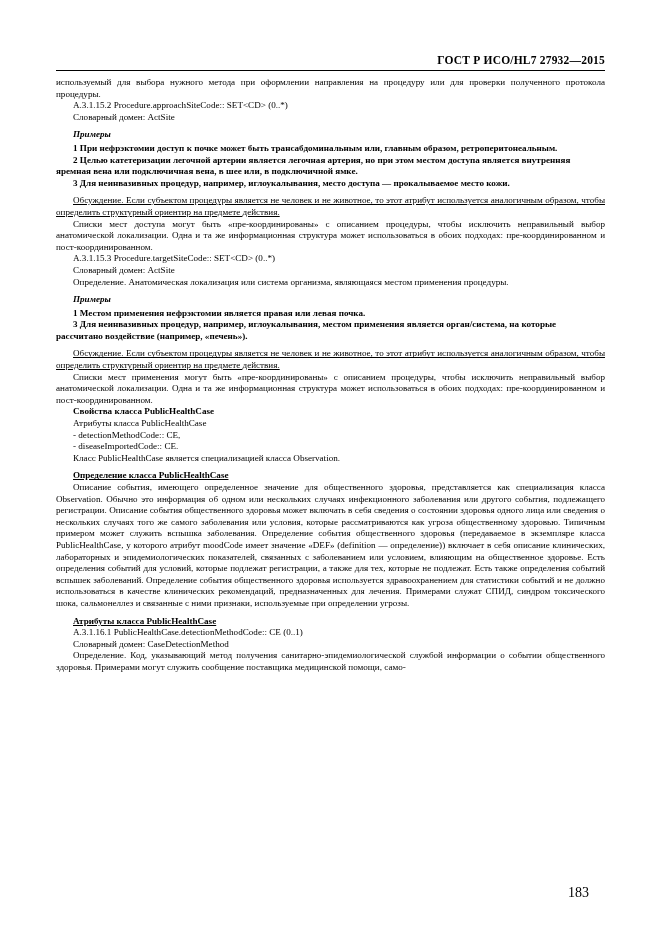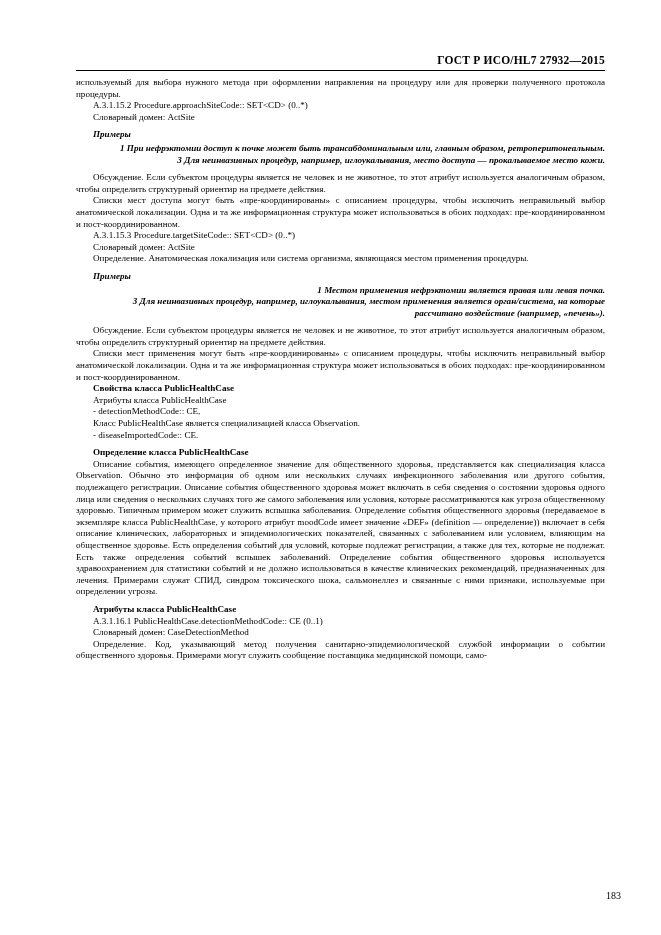--- a/index.html
+++ b/index.html
@@ -14,21 +14,21 @@
     color: #000000;
     position: relative;
     overflow: hidden;
   }
   .page {
     position: absolute;
     left: 0; top: 0;
     width: 661px;
     height: 935px;
     box-sizing: border-box;
-    padding: 54px 56px 40px 76px;
+    padding: 54px 56px 40px 56px;
   }
   .header {
     text-align: right;
     font-family: "Liberation Serif", serif;
     font-weight: bold;
     font-size: 11.5px;
     letter-spacing: 0.2px;
     margin: 0 0 6px 0;
     padding-bottom: 4px;
     border-bottom: 1px solid #000;
@@ -40,76 +40,77 @@
   }
   p {
     margin: 0;
     text-indent: 0;
   }
   p.ind {
     text-indent: 17px;
   }
   p.gap {
     margin-top: 6px;
+    text-decoration: underline;
   }
   .b { font-weight: bold; }
   .center-it {
-    font-style: italic;
     font-weight: bold;
     text-indent: 17px;
-    text-align: right;
+    text-align: left;
   }
   .examples {
     font-style: italic;
     font-weight: bold;
     text-indent: 17px;
     margin-top: 6px;
     margin-bottom: 2px;
   }
   .pageno {
     position: absolute;
-    right: 40px;
+    right: 72px;
     bottom: 34px;
-    font-size: 10px;
+    font-size: 14px;
     font-family: "Liberation Serif", serif;
   }
 </style>
 </head>
 <body>
 
 <div class="page">
 
   <div class="header">ГОСТ Р ИСО/HL7 27932—2015</div>
 
   <div class="body-text">
     <p class="">используемый для выбора нужного метода при оформлении направления на процедуру или для проверки полученного протокола процедуры.</p>
     <p class="ind">A.3.1.15.2 Procedure.approachSiteCode:: SET&lt;CD&gt; (0..*)</p>
     <p class="ind">Словарный домен: ActSite</p>
 
     <p class="examples">Примеры</p>
     <p class="center-it">1 При нефрэктомии доступ к почке может быть трансабдоминальным или, главным образом, ретроперитонеальным.</p>
+    <p class="center-it">2 Целью катетеризации легочной артерии является легочная артерия, но при этом местом доступа является внутренняя яремная вена или подключичная вена, в шее или, в подключичной ямке.</p>
     <p class="center-it">3 Для неинвазивных процедур, например, иглоукалывания, место доступа — прокалываемое место кожи.</p>
 
     <p class="ind gap">Обсуждение. Если субъектом процедуры является не человек и не животное, то этот атрибут используется аналогичным образом, чтобы определить структурный ориентир на предмете действия.</p>
     <p class="ind">Списки мест доступа могут быть «пре-координированы» с описанием процедуры, чтобы исключить неправильный выбор анатомической локализации. Одна и та же информационная структура может использоваться в обоих подходах: пре-координированном и пост-координированном.</p>
     <p class="ind">A.3.1.15.3 Procedure.targetSiteCode:: SET&lt;CD&gt; (0..*)</p>
     <p class="ind">Словарный домен: ActSite</p>
     <p class="ind">Определение. Анатомическая локализация или система организма, являющаяся местом применения процедуры.</p>
 
     <p class="examples">Примеры</p>
     <p class="center-it">1 Местом применения нефрэктомии является правая или левая почка.</p>
     <p class="center-it">3 Для неинвазивных процедур, например, иглоукалывания, местом применения является орган/система, на которые рассчитано воздействие (например, «печень»).</p>
 
     <p class="ind gap">Обсуждение. Если субъектом процедуры является не человек и не животное, то этот атрибут используется аналогичным образом, чтобы определить структурный ориентир на предмете действия.</p>
     <p class="ind">Списки мест применения могут быть «пре-координированы» с описанием процедуры, чтобы исключить неправильный выбор анатомической локализации. Одна и та же информационная структура может использоваться в обоих подходах: пре-координированном и пост-координированном.</p>
     <p class="ind b">Свойства класса PublicHealthCase</p>
     <p class="ind">Атрибуты класса PublicHealthCase</p>
     <p class="ind">- detectionMethodCode:: CE,</p>
+    <p class="ind">- diseaseImportedCode:: CE.</p>
     <p class="ind">Класс PublicHealthCase является специализацией класса Observation.</p>
-    <p class="ind">- diseaseImportedCode:: CE.</p>
 
     <p class="ind b gap">Определение класса PublicHealthCase</p>
     <p class="ind">Описание события, имеющего определенное значение для общественного здоровья, представляется как специализация класса Observation. Обычно это информация об одном или нескольких случаях инфекционного заболевания или другого события, подлежащего регистрации. Описание события общественного здоровья может включать в себя сведения о состоянии здоровья одного лица или сведения о нескольких случаях того же самого заболевания или условия, которые рассматриваются как угроза общественному здоровью. Типичным примером может служить вспышка заболевания. Определение события общественного здоровья (передаваемое в экземпляре класса PublicHealthCase, у которого атрибут moodCode имеет значение «DEF» (definition — определение)) включает в себя описание клинических, лабораторных и эпидемиологических показателей, связанных с заболеванием или условием, влияющим на общественное здоровье. Есть определения событий для условий, которые подлежат регистрации, а также для тех, которые не подлежат. Есть также определения событий вспышек заболеваний. Определение события общественного здоровья используется здравоохранением для статистики событий и не должно использоваться в качестве клинических рекомендаций, предназначенных для лечения. Примерами служат СПИД, синдром токсического шока, сальмонеллез и связанные с ними признаки, используемые при определении угрозы.</p>
 
     <p class="ind b gap">Атрибуты класса PublicHealthCase</p>
     <p class="ind">A.3.1.16.1 PublicHealthCase.detectionMethodCode:: CE (0..1)</p>
     <p class="ind">Словарный домен: CaseDetectionMethod</p>
     <p class="ind">Определение. Код, указывающий метод получения санитарно-эпидемиологической службой информации о событии общественного здоровья. Примерами могут служить сообщение поставщика медицинской помощи, само-</p>
   </div>
 

